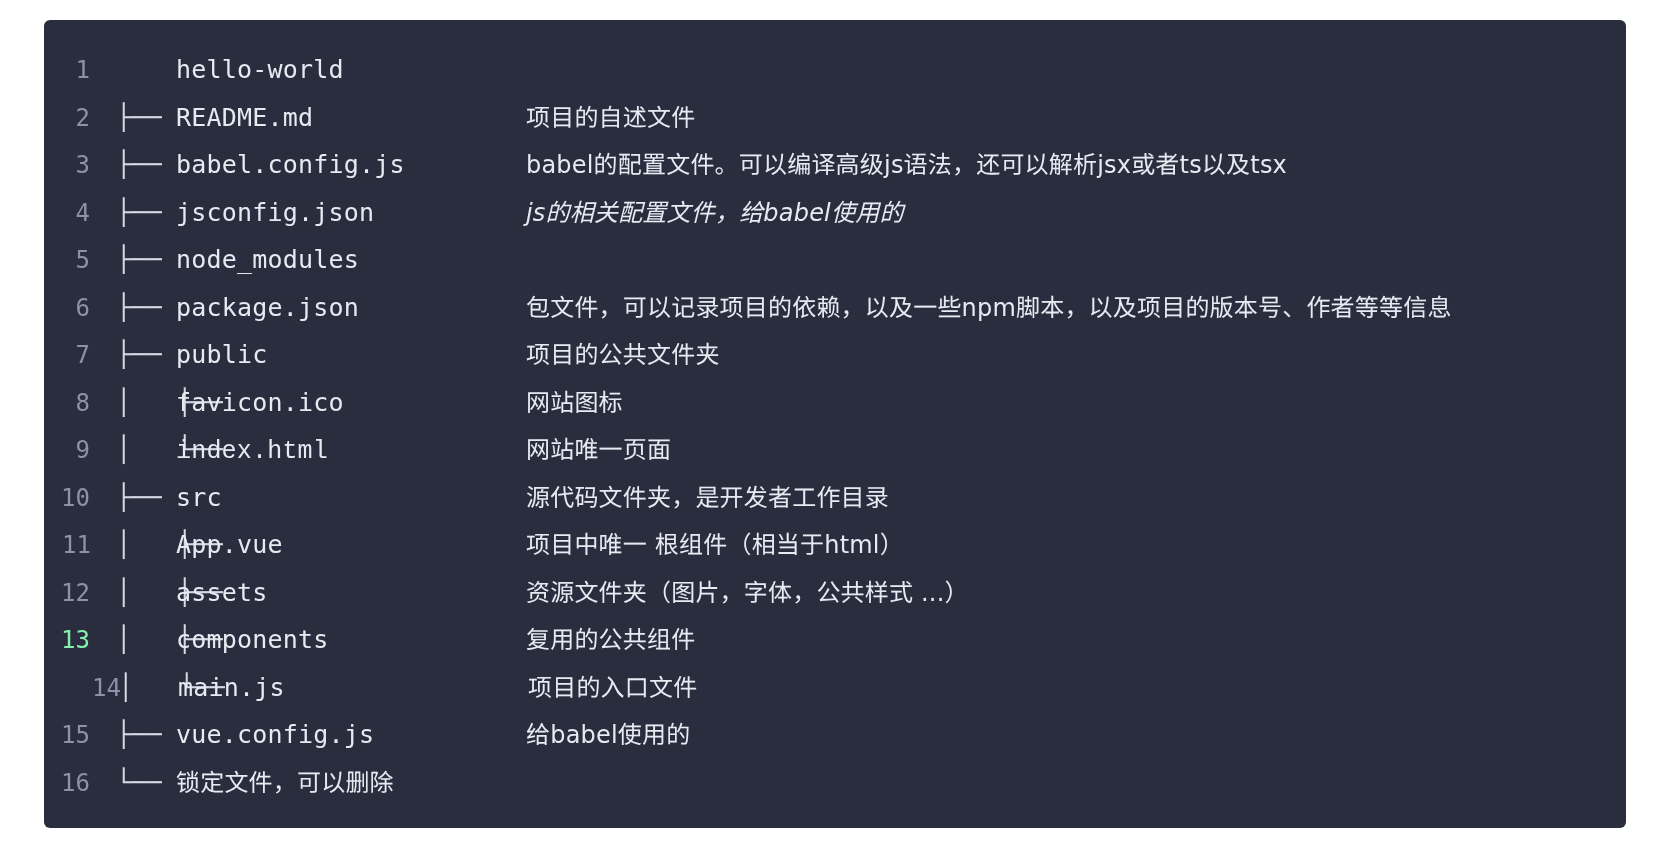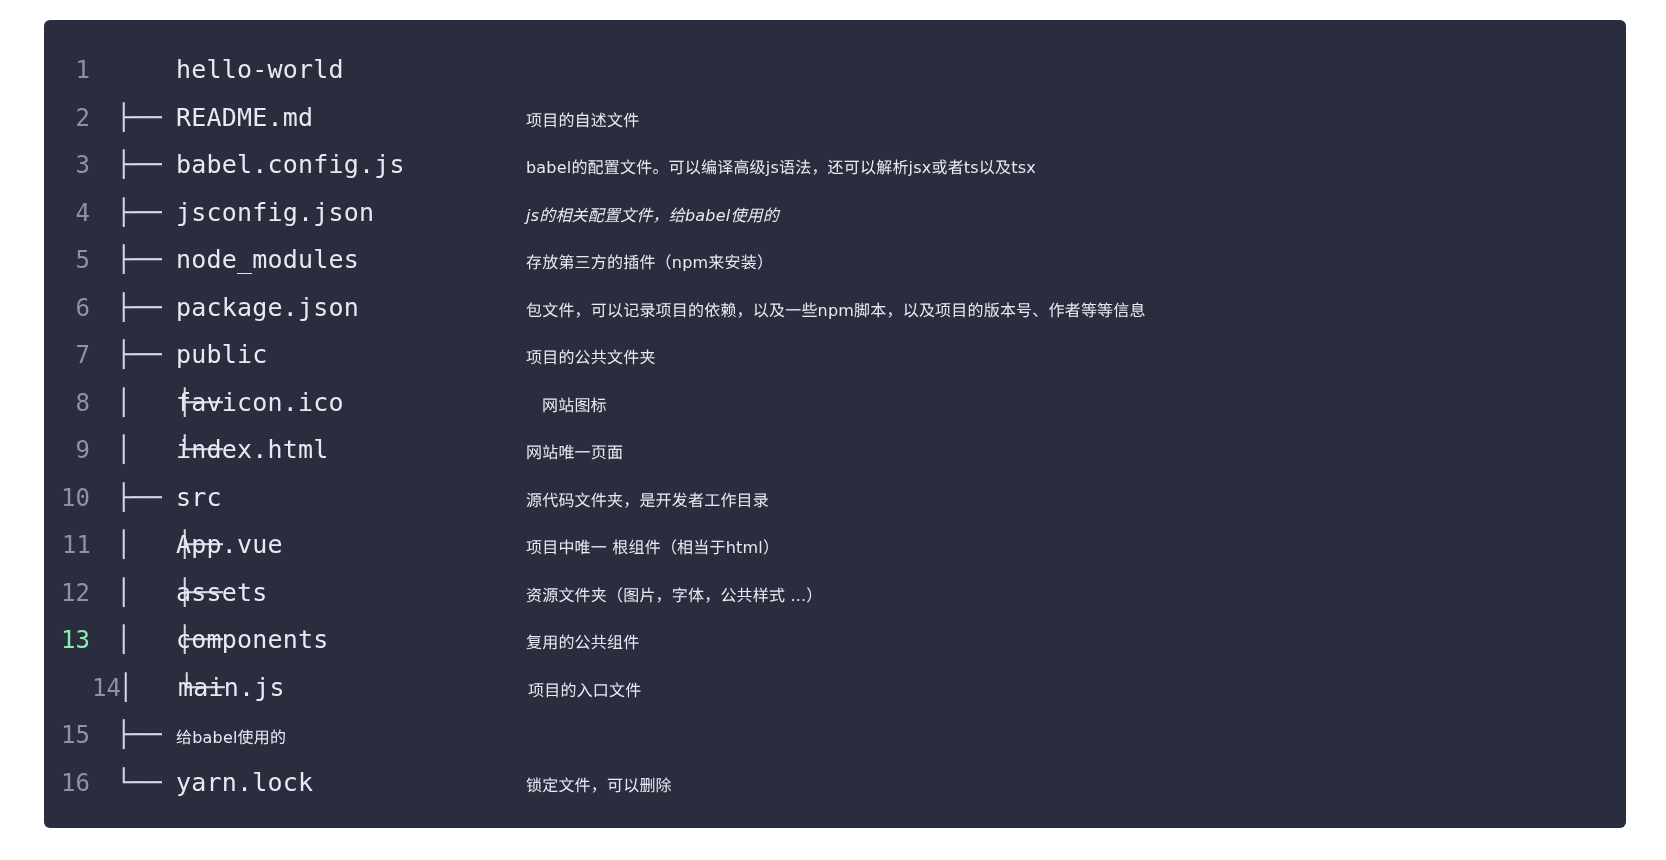--- a/index.html
+++ b/index.html
@@ -66,40 +66,40 @@
   .name {
     color: #e8eaf2;
     font-family: "DejaVu Sans Mono", "Liberation Mono", monospace;
     font-size: 25px;
     white-space: pre;
     display: inline-block;
   }
   .desc {
     color: #e8eaf2;
     font-family: "DejaVu Sans", "Liberation Sans", sans-serif;
-    font-size: 16px;
+    font-size: 24px;
     white-space: pre;
     display: inline-block;
   }
 </style>
 </head>
 <body>
 
 <div id="page">
   <div class="code-block" id="code-block" style="background: rgb(41, 45, 62);">
       <div class="code-row"><span class="ln" style="color: rgb(143, 145, 168);">1</span><span class="code-text"><span class="tree" style="width: 60px; flex: 0 0 60px;"></span><span class="name" style="width: 350px; flex: 0 0 350px; color: rgb(232, 234, 242);">hello-world</span><span class="desc" style="color: rgb(232, 234, 242);"></span></span></div>
       <div class="code-row"><span class="ln" style="color: rgb(143, 145, 168);">2</span><span class="code-text"><span class="tree" style="width: 60px; flex: 0 0 60px;">├──</span><span class="name" style="width: 350px; flex: 0 0 350px; color: rgb(232, 234, 242);">README.md</span><span class="desc" style="color: rgb(232, 234, 242);">项目的自述文件</span></span></div>
       <div class="code-row"><span class="ln" style="color: rgb(143, 145, 168);">3</span><span class="code-text"><span class="tree" style="width: 60px; flex: 0 0 60px;">├──</span><span class="name" style="width: 350px; flex: 0 0 350px; color: rgb(232, 234, 242);">babel.config.js</span><span class="desc" style="color: rgb(232, 234, 242);">babel的配置文件。可以编译高级js语法，还可以解析jsx或者ts以及tsx</span></span></div>
       <div class="code-row"><span class="ln" style="color: rgb(143, 145, 168);">4</span><span class="code-text"><span class="tree" style="width: 60px; flex: 0 0 60px;">├──</span><span class="name" style="width: 350px; flex: 0 0 350px; color: rgb(232, 234, 242);">jsconfig.json</span><span class="desc" style="color: rgb(232, 234, 242); font-style: italic;">js的相关配置文件，给babel使用的</span></span></div>
-      <div class="code-row"><span class="ln" style="color: rgb(143, 145, 168);">5</span><span class="code-text"><span class="tree" style="width: 60px; flex: 0 0 60px;">├──</span><span class="name" style="width: 350px; flex: 0 0 350px; color: rgb(232, 234, 242);">node_modules</span><span class="desc" style="color: rgb(232, 234, 242);">存放第三方的插件（npm来安装）</span></span></div>
+      <div class="code-row"><span class="ln" style="color: rgb(143, 145, 168);">5</span><span class="code-text"><span class="tree" style="width: 60px; flex: 0 0 60px;">├──</span><span class="name" style="width: 350px; flex: 0 0 350px; color: rgb(232, 234, 242);">node_modules</span></span></div>
       <div class="code-row"><span class="ln" style="color: rgb(143, 145, 168);">6</span><span class="code-text"><span class="tree" style="width: 60px; flex: 0 0 60px;">├──</span><span class="name" style="width: 350px; flex: 0 0 350px; color: rgb(232, 234, 242);">package.json</span><span class="desc" style="color: rgb(232, 234, 242);">包文件，可以记录项目的依赖，以及一些npm脚本，以及项目的版本号、作者等等信息</span></span></div>
       <div class="code-row"><span class="ln" style="color: rgb(143, 145, 168);">7</span><span class="code-text"><span class="tree" style="width: 60px; flex: 0 0 60px;">├──</span><span class="name" style="width: 350px; flex: 0 0 350px; color: rgb(232, 234, 242);">public</span><span class="desc" style="color: rgb(232, 234, 242);">项目的公共文件夹</span></span></div>
-      <div class="code-row"><span class="ln" style="color: rgb(143, 145, 168);">8</span><span class="code-text"><span class="tree" style="width: 60px; flex: 0 0 60px;">│   ├──</span><span class="name" style="width: 350px; flex: 0 0 350px; color: rgb(232, 234, 242);">favicon.ico</span><span class="desc" style="color: rgb(232, 234, 242); margin-left: 16px;">网站图标</span></span></div>
-      <div class="code-row"><span class="ln" style="color: rgb(143, 145, 168);">9</span><span class="code-text"><span class="tree" style="width: 60px; flex: 0 0 60px;">│   └──</span><span class="name" style="width: 350px; flex: 0 0 350px; color: rgb(232, 234, 242);">index.html</span><span class="desc" style="color: rgb(232, 234, 242);">网站唯一页面</span></span></div>
+      <div class="code-row"><span class="ln" style="color: rgb(143, 145, 168);">8</span><span class="code-text"><span class="tree" style="width: 60px; flex: 0 0 60px;">│   ├──</span><span class="name" style="width: 350px; flex: 0 0 350px; color: rgb(232, 234, 242);">favicon.ico</span><span class="desc" style="color: rgb(232, 234, 242);">网站图标</span></span></div>
+      <div class="code-row"><span class="ln" style="color: rgb(143, 145, 168);">9</span><span class="code-text"><span class="tree" style="width: 60px; flex: 0 0 60px;">│   └──</span><span class="name" style="width: 350px; flex: 0 0 350px; color: rgb(232, 234, 242); font-family: Liberation Mono, monospace;">index.html</span><span class="desc" style="color: rgb(232, 234, 242);">网站唯一页面</span></span></div>
       <div class="code-row"><span class="ln" style="color: rgb(143, 145, 168);">10</span><span class="code-text"><span class="tree" style="width: 60px; flex: 0 0 60px;">├──</span><span class="name" style="width: 350px; flex: 0 0 350px; color: rgb(232, 234, 242);">src</span><span class="desc" style="color: rgb(232, 234, 242);">源代码文件夹，是开发者工作目录</span></span></div>
       <div class="code-row"><span class="ln" style="color: rgb(143, 145, 168); padding-left: 18px;">11</span><span class="code-text"><span class="tree" style="width: 60px; flex: 0 0 60px;">│   ├──</span><span class="name" style="width: 350px; flex: 0 0 350px; color: rgb(232, 234, 242);">App.vue</span><span class="desc" style="color: rgb(232, 234, 242);">项目中唯一 根组件（相当于html）</span></span></div>
       <div class="code-row"><span class="ln" style="color: rgb(143, 145, 168);">12</span><span class="code-text"><span class="tree" style="width: 60px; flex: 0 0 60px;">│   ├──</span><span class="name" style="width: 350px; flex: 0 0 350px; color: rgb(232, 234, 242);">assets</span><span class="desc" style="color: rgb(232, 234, 242);">资源文件夹（图片，字体，公共样式 ...）</span></span></div>
       <div class="code-row"><span class="ln" style="color: #86efac;">13</span><span class="code-text"><span class="tree" style="width: 60px; flex: 0 0 60px;">│   ├──</span><span class="name" style="width: 350px; flex: 0 0 350px; color: rgb(232, 234, 242);">components</span><span class="desc" style="color: rgb(232, 234, 242);">复用的公共组件</span></span></div>
       <div class="code-row"><span class="ln" style="color: rgb(143, 145, 168); padding-left: 48px;">14</span><span class="code-text"><span class="tree" style="width: 60px; flex: 0 0 60px;">│   └──</span><span class="name" style="width: 350px; flex: 0 0 350px; color: rgb(232, 234, 242);">main.js</span><span class="desc" style="color: rgb(232, 234, 242);">项目的入口文件</span></span></div>
-      <div class="code-row"><span class="ln" style="color: rgb(143, 145, 168);">15</span><span class="code-text"><span class="tree" style="width: 60px; flex: 0 0 60px;">├──</span><span class="desc" style="color: rgb(232, 234, 242);">给babel使用的</span></span></div>
-      <div class="code-row"><span class="ln" style="color: rgb(143, 145, 168);">16</span><span class="code-text"><span class="tree" style="width: 60px; flex: 0 0 60px;">└──</span><span class="name" style="width: 350px; flex: 0 0 350px; color: rgb(232, 234, 242);">yarn.lock</span><span class="desc" style="color: rgb(232, 234, 242);">锁定文件，可以删除</span></span></div>
+      <div class="code-row"><span class="ln" style="color: rgb(143, 145, 168);">15</span><span class="code-text"><span class="tree" style="width: 60px; flex: 0 0 60px;">├──</span><span class="name" style="width: 350px; flex: 0 0 350px; color: rgb(232, 234, 242);">vue.config.js</span><span class="desc" style="color: rgb(232, 234, 242);">给babel使用的</span></span></div>
+      <div class="code-row"><span class="ln" style="color: rgb(143, 145, 168);">16</span><span class="code-text"><span class="tree" style="width: 60px; flex: 0 0 60px;">└──</span><span class="desc" style="color: rgb(232, 234, 242);">锁定文件，可以删除</span></span></div>
     </div>
 </div>
 
 </body></html>

